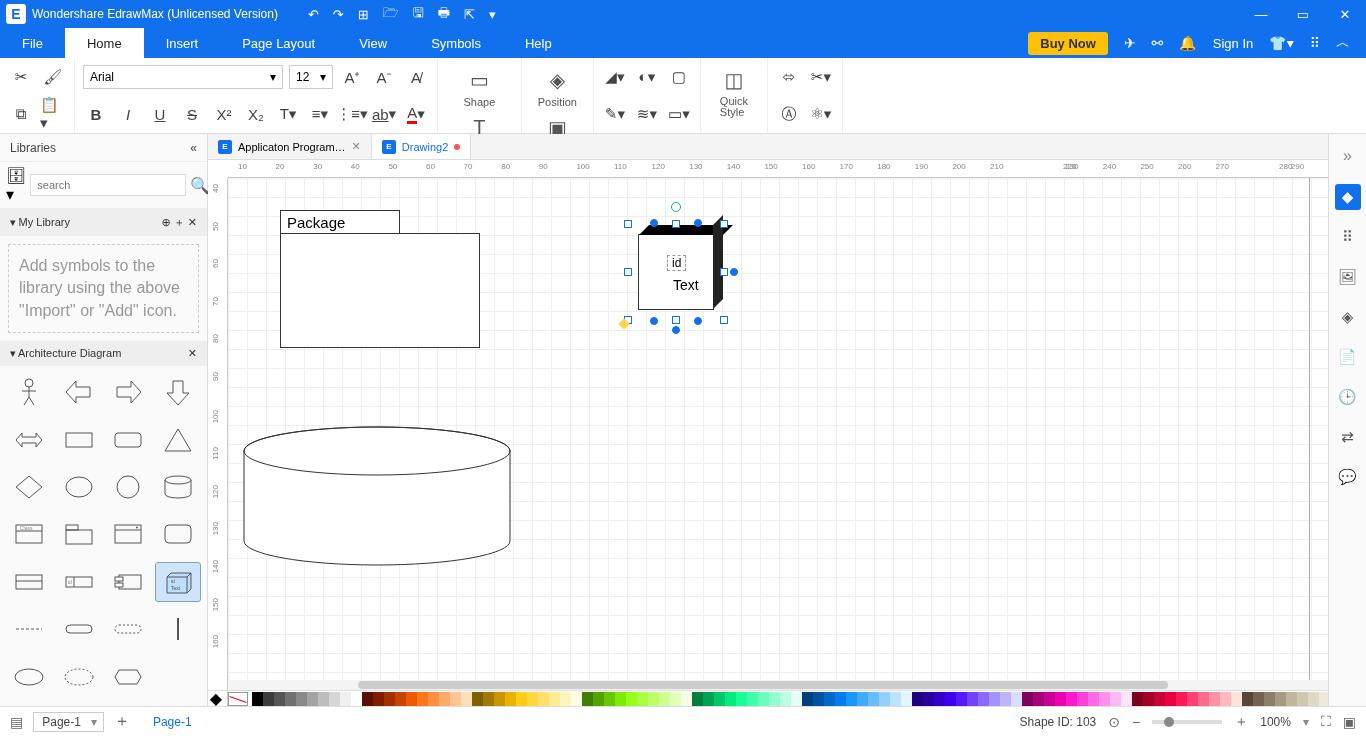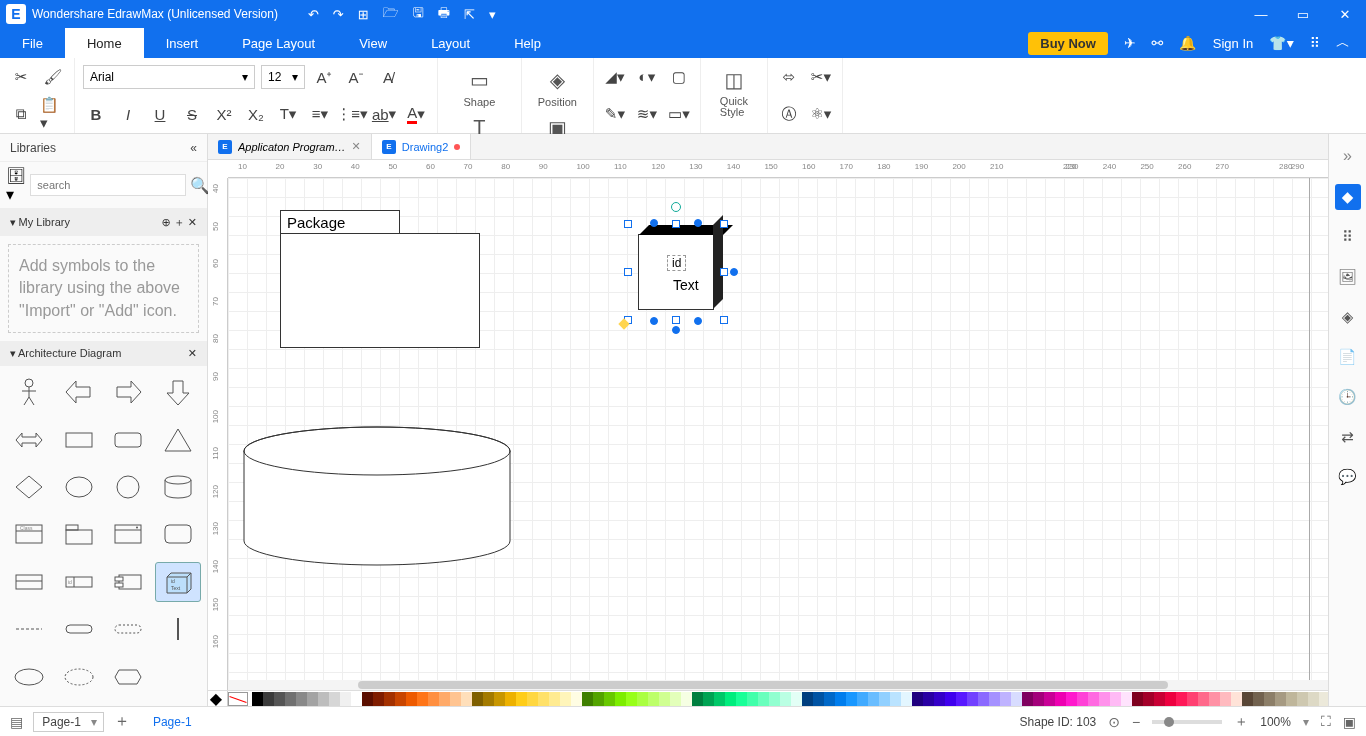--- a/index.html
+++ b/index.html
@@ -22,21 +22,21 @@
 .menubar .spacer { flex: 1; }
 .menubar .right { display: flex; align-items: center; gap: 16px; padding-right: 16px; }
 .menubar .buy { background: #ffc107; color: #333; padding: 4px 12px; border-radius: 3px; font-size: 13px; font-weight: 600; cursor: pointer; }
 .menubar .ricon { cursor: pointer; font-size: 14px; }
 
 
 .ribbon { height: 76px; border-bottom: 1px solid #ddd; display: flex; background: #fff; }
 .ribbon .group { border-right: 1px solid #eee; padding: 6px 8px; display: flex; flex-direction: column; justify-content: space-between; }
 .ribbon .row { display: flex; gap: 6px; align-items: center; }
 .ribbon .iconbtn { width: 26px; height: 26px; display: flex; align-items: center; justify-content: center; cursor: pointer; font-size: 15px; color: #444; border-radius: 3px; }
-.ribbon .drop { width: 172px; height: 24px; border: 1px solid #ccc; padding: 0 6px; font-size: 12px; display: flex; align-items: center; justify-content: space-between; cursor: pointer; }
+.ribbon .drop { width: 200px; height: 24px; border: 1px solid #ccc; padding: 0 6px; font-size: 12px; display: flex; align-items: center; justify-content: space-between; cursor: pointer; }
 .ribbon .drop.small { width: 44px; }
 .ribbon .bigbtn { display: flex; flex-direction: column; align-items: center; justify-content: center; gap: 4px; padding: 4px 8px; cursor: pointer; font-size: 11px; color: #555; min-width: 50px; }
 .ribbon .bigbtn .ic { font-size: 20px; color: #555; }
 .ribbon .bigbtn.active { background: #e5efff; border: 1px solid #9cc; border-radius: 3px; }
 .ribbon .biggroup { display: flex; align-items: center; }
 
 
 .main { display: flex; height: 572px; }
 
 
@@ -133,21 +133,21 @@
     <span>✕</span>
   </div>
 </div>
 
 <div class="menubar">
   <div class="tab">File</div>
   <div class="tab active">Home</div>
   <div class="tab">Insert</div>
   <div class="tab">Page Layout</div>
   <div class="tab">View</div>
-  <div class="tab">Layout</div>
+  <div class="tab">Symbols</div>
   <div class="tab">Help</div>
   <div class="spacer"></div>
   <div class="right">
     <div class="buy">Buy Now</div>
     <span class="ricon">✈</span>
     <span class="ricon">⚯</span>
     <span class="ricon">🔔</span>
     <span class="ricon" style="font-size:13px;">Sign In</span>
     <span class="ricon">👕▾</span>
     <span class="ricon">⠿</span>
@@ -449,21 +449,21 @@
             <path d="M8 8 L26 8 L30 15 L26 22 L8 22 L4 15 Z" fill="none" stroke="#555"></path>
           </svg>
         </div>
     </div>
   </div>
 
   <div class="canvaswrap">
     <div class="doctabs">
       <div class="doctab">
         <span class="tabicon">E</span>
-        <span style="overflow:hidden; text-overflow:ellipsis; white-space:nowrap;font-style:italic;">Applicaton Program…</span>
+        <span style="overflow:hidden; text-overflow:ellipsis; white-space:nowrap;">Applicaton Program…</span>
         <span class="close">✕</span>
       </div>
       <div class="doctab active">
         <span class="tabicon">E</span>
         <span>Drawing2</span>
         <span class="dot"></span>
       </div>
     </div>
     <div class="rulers-and-canvas">
       <div class="hruler" id="hruler">

